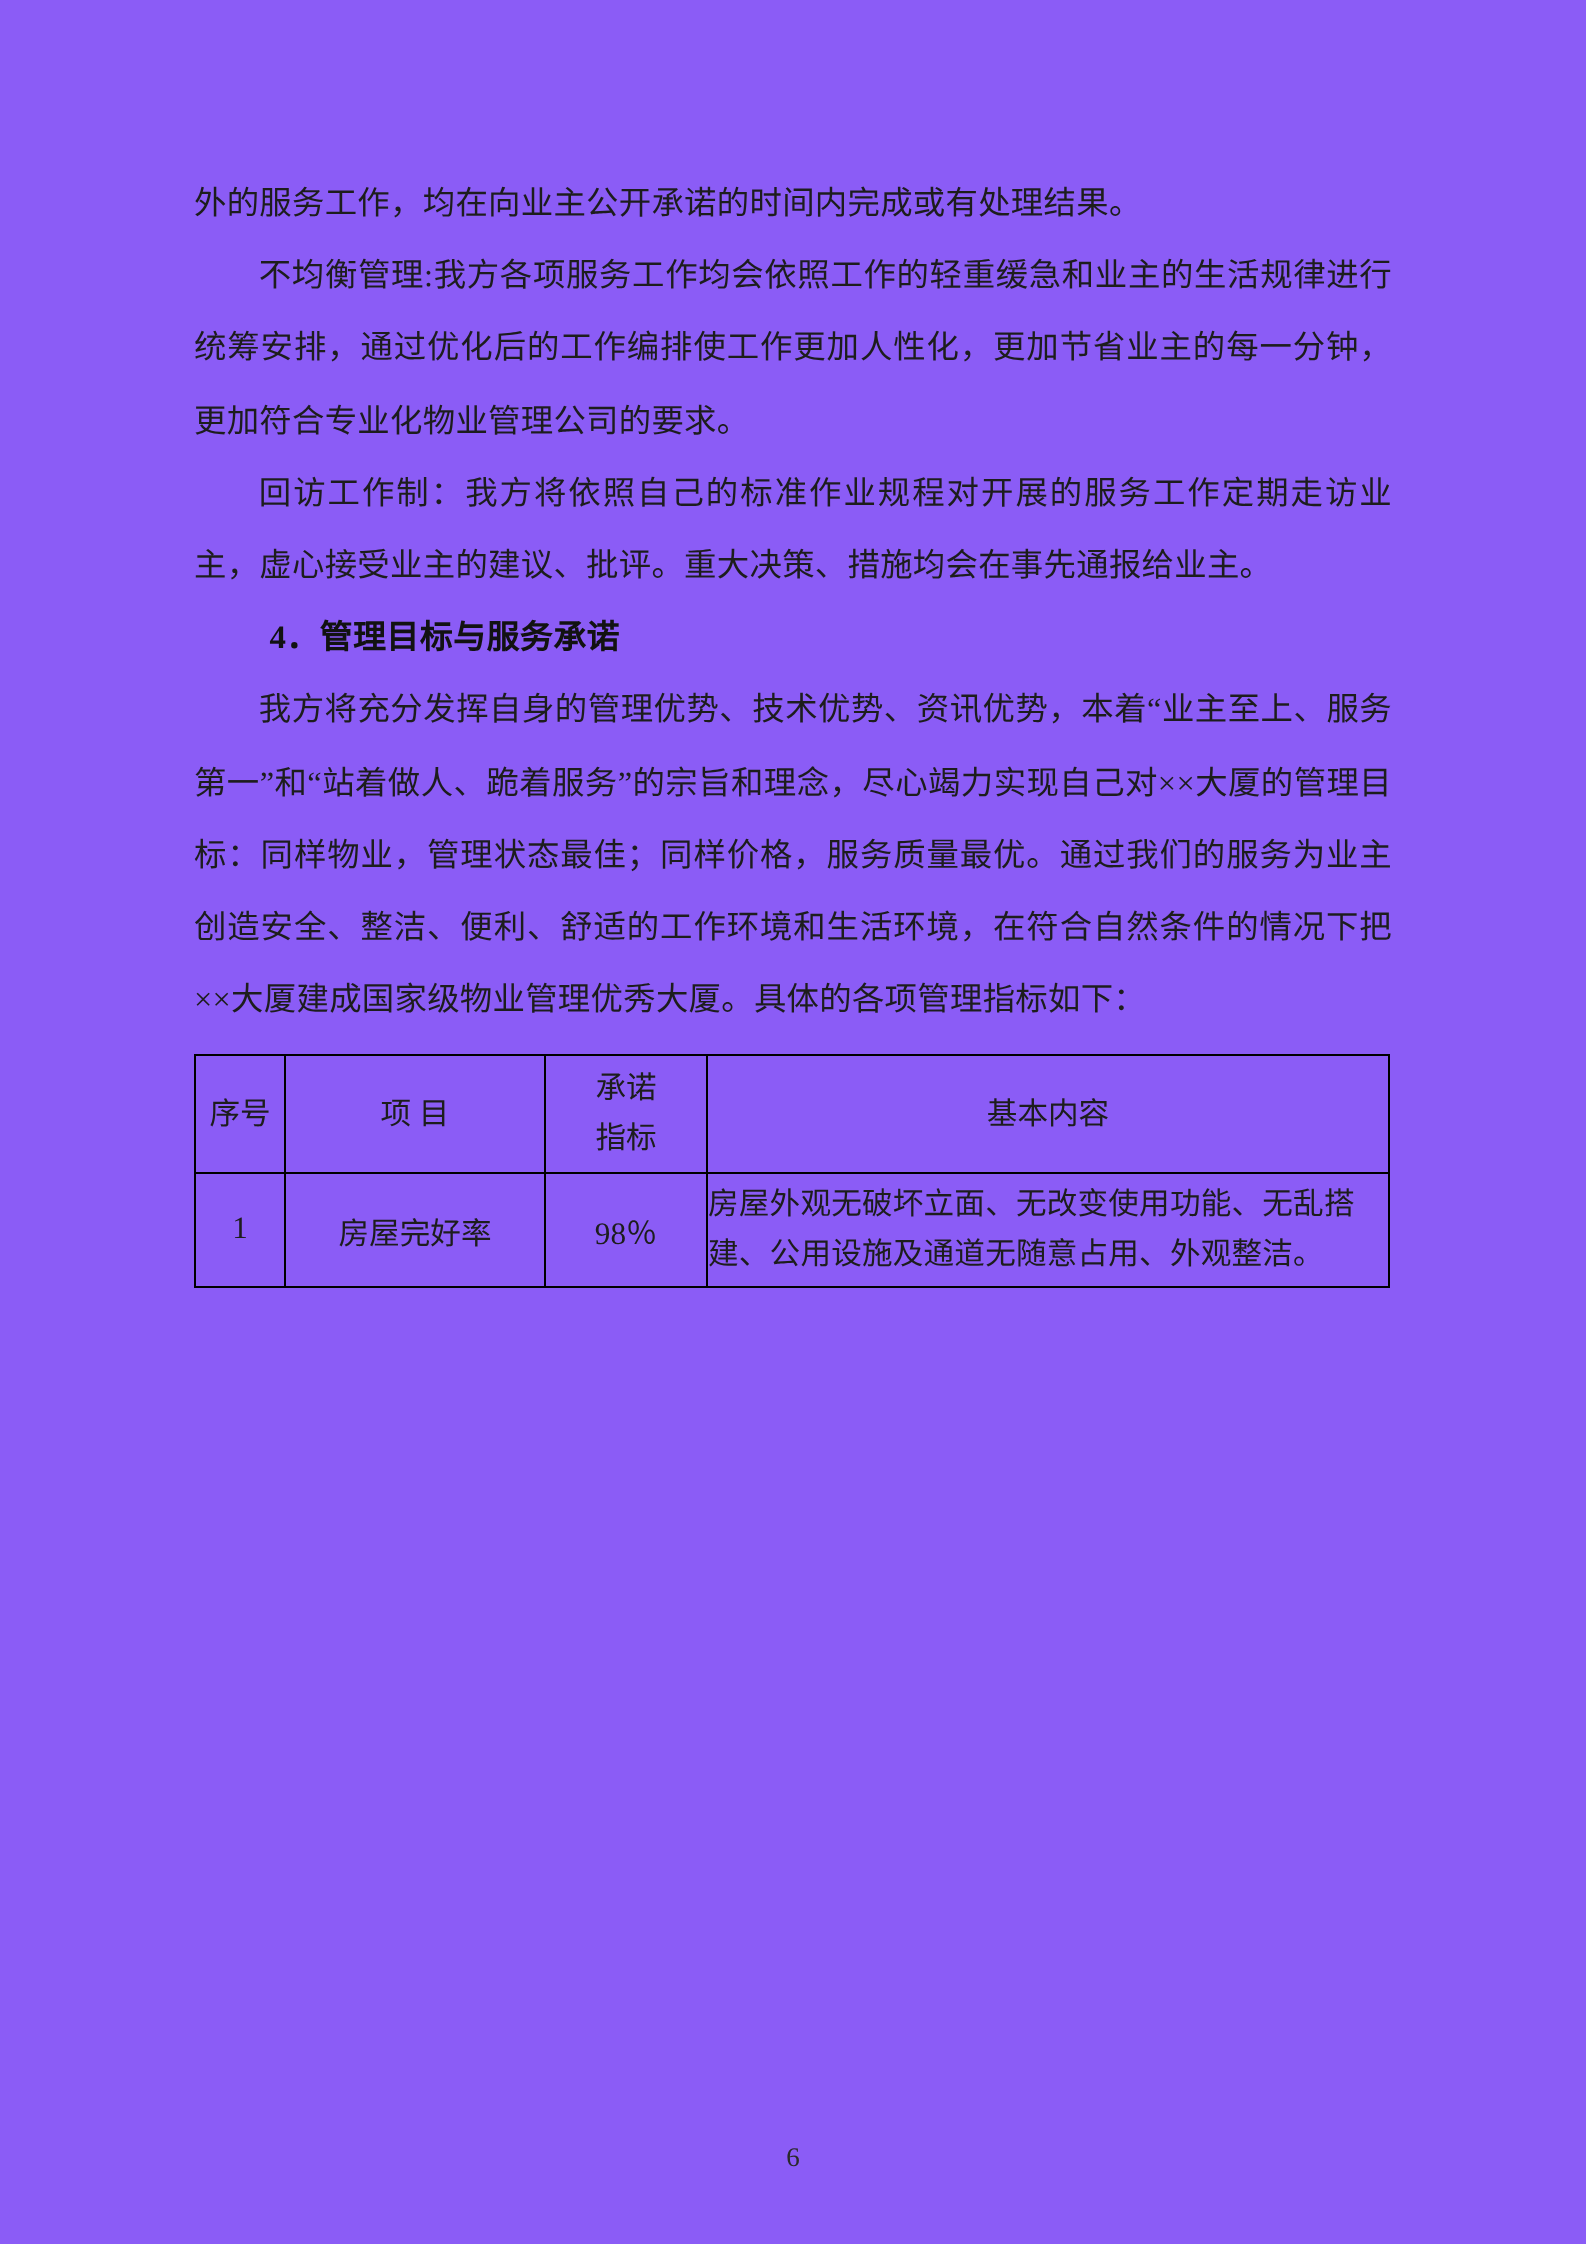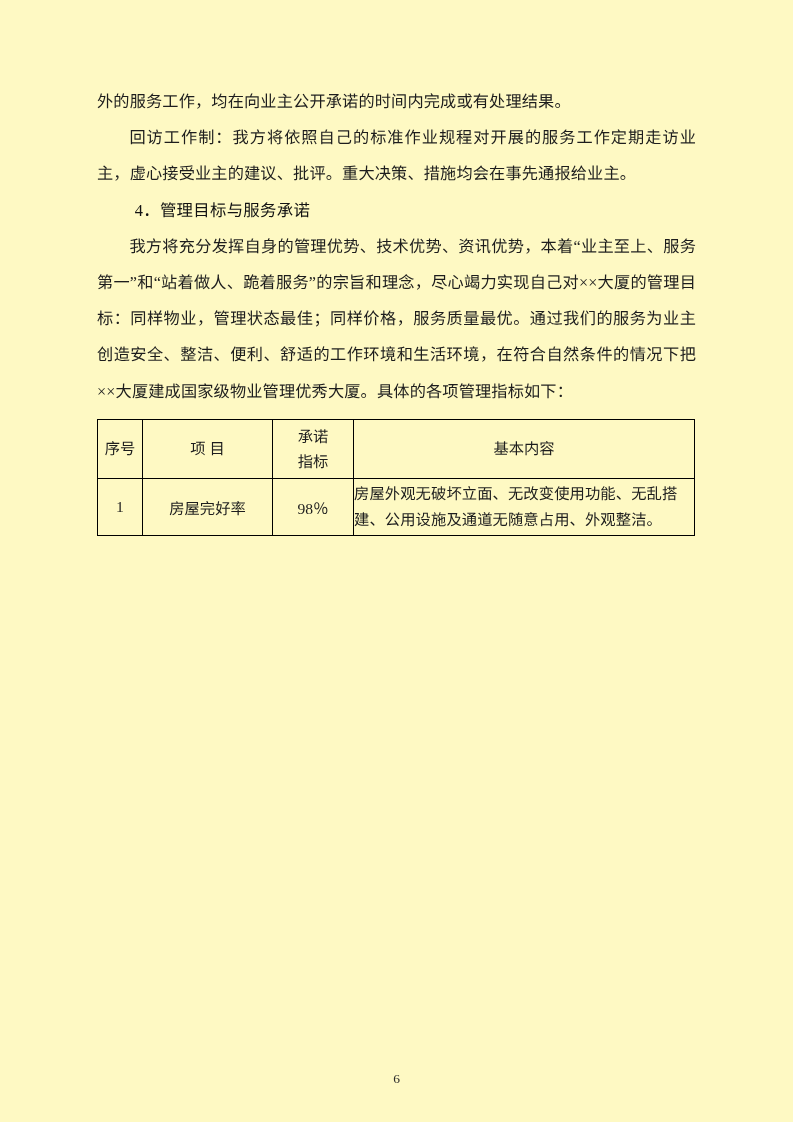--- a/index.html
+++ b/index.html
@@ -16,21 +16,21 @@
     color: #1a1a1a;
     overflow: hidden;
   }
 
   .page {
     position: absolute;
     left: 0;
     top: 0;
     width: 793px;
     height: 1122px;
-    background: #fef9c3;
+    background: #8b5cf6;
   }
 
   .content {
     position: absolute;
     left: 97px;
     top: 84px;
     width: 599px;
   }
 
   p.body-text {
@@ -45,21 +45,21 @@
 
   p.indent {
     text-indent: 2em;
   }
 
   h2.section-heading {
     margin: 0;
     padding: 0;
     font-size: 16.4px;
     line-height: 36.2px;
-    font-weight: normal;
+    font-weight: bold;
     text-indent: 2.3em;
     letter-spacing: 0.3px;
     color: #121212;
   }
 
   
   .table-wrap {
     margin-top: 9px;
   }
 
@@ -122,20 +122,21 @@
 
 <div class="page">
   <div class="content">
 
     <p class="body-text">外的服务工作，均在向业主公开承诺的时间内完成或有处理结果。</p>
 
 
 
 
 
+    <p class="body-text indent">不均衡管理:我方各项服务工作均会依照工作的轻重缓急和业主的生活规律进行统筹安排，通过优化后的工作编排使工作更加人性化，更加节省业主的每一分钟，更加符合专业化物业管理公司的要求。</p>
 
     <p class="body-text indent">回访工作制：我方将依照自己的标准作业规程对开展的服务工作定期走访业主，虚心接受业主的建议、批评。重大决策、措施均会在事先通报给业主。</p>
 
 
 
 
     <h2 class="section-heading">4．管理目标与服务承诺</h2>
 
     <p class="body-text indent">我方将充分发挥自身的管理优势、技术优势、资讯优势，本着“业主至上、服务第一”和“站着做人、跪着服务”的宗旨和理念，尽心竭力实现自己对××大厦的管理目标：同样物业，管理状态最佳；同样价格，服务质量最优。通过我们的服务为业主创造安全、整洁、便利、舒适的工作环境和生活环境，在符合自然条件的情况下把××大厦建成国家级物业管理优秀大厦。具体的各项管理指标如下：</p>
 

